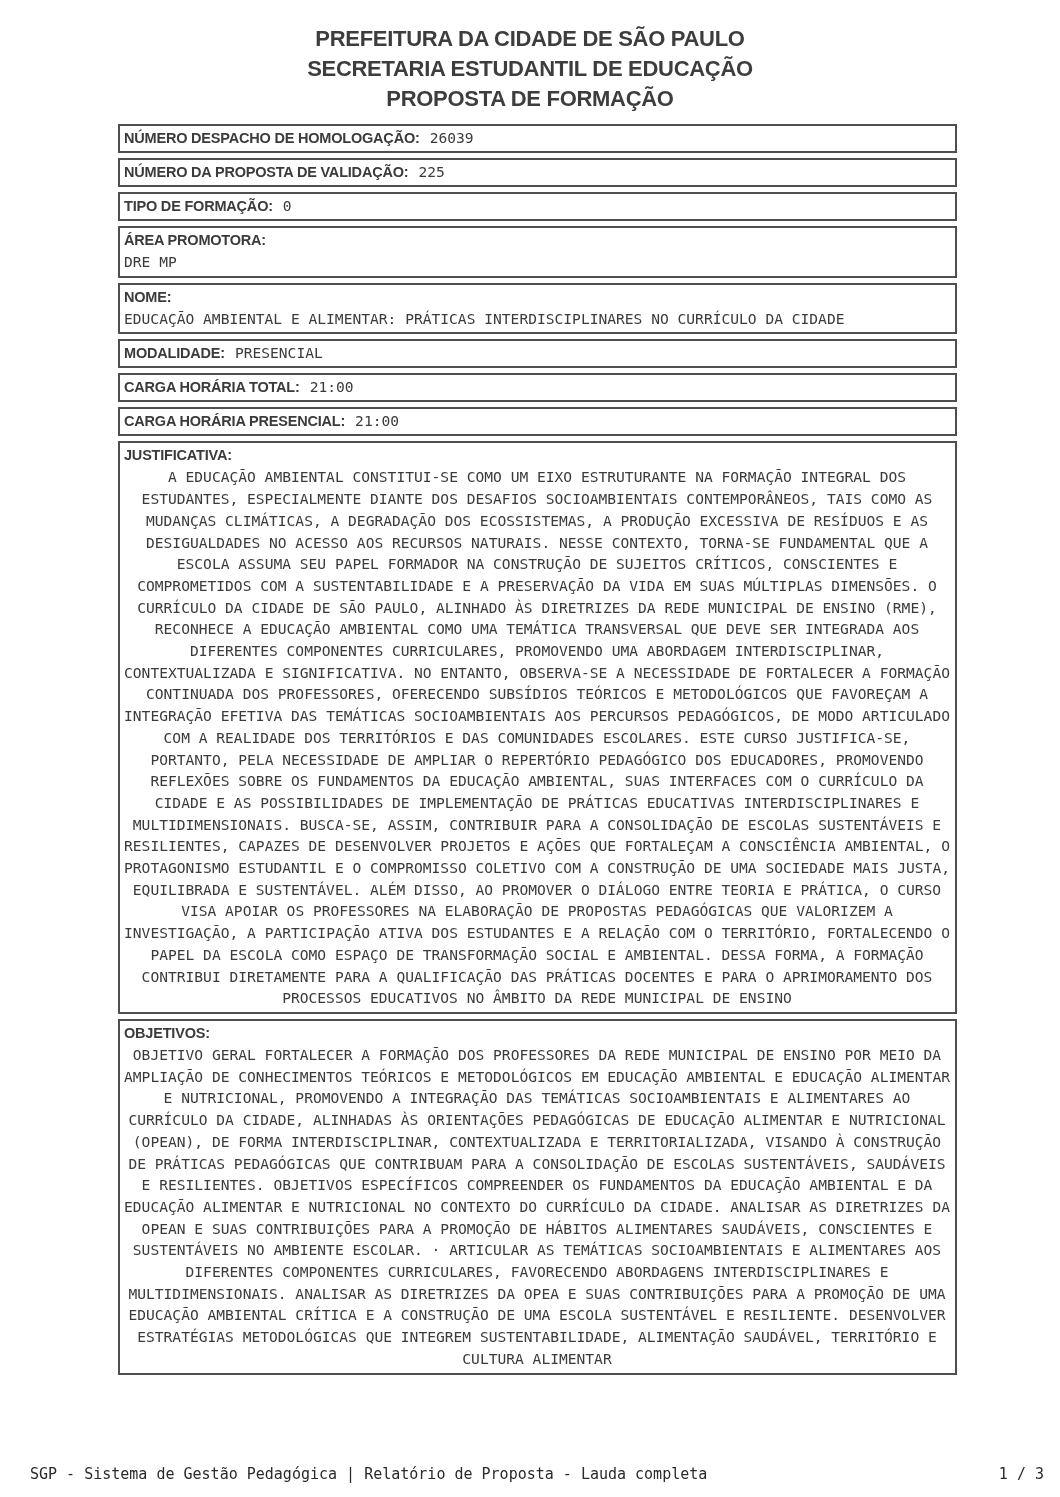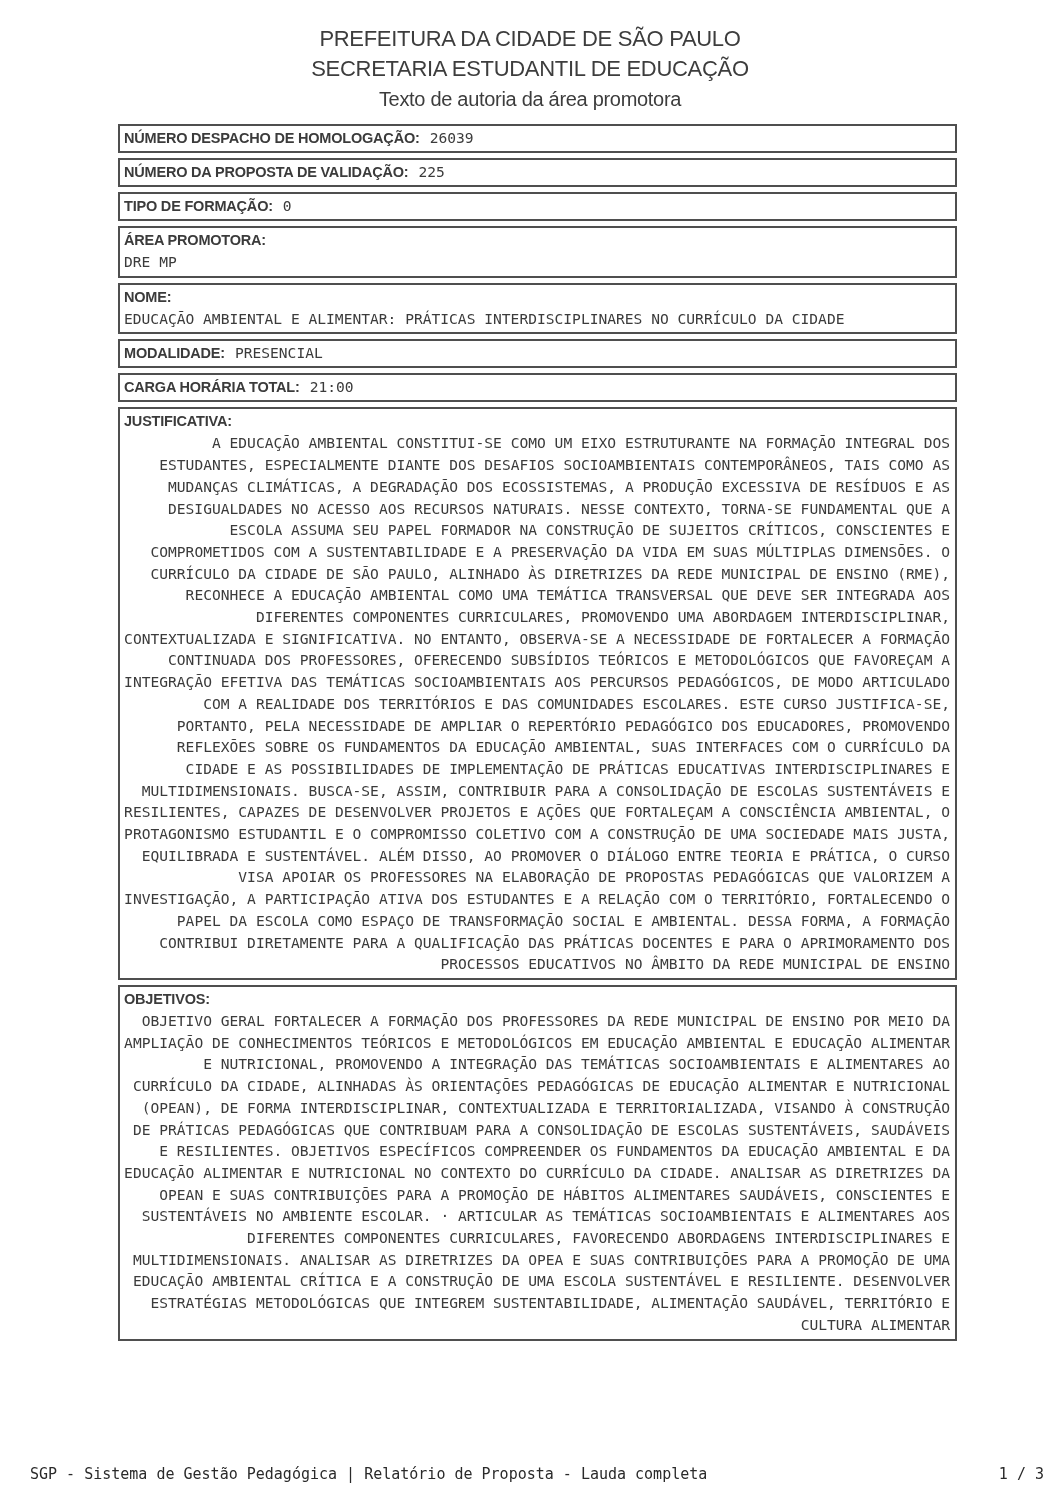--- a/index.html
+++ b/index.html
@@ -6,21 +6,21 @@
   body {
     width:1060px; height:1497px;
     background:#ffffff;
     font-family:"Liberation Sans", sans-serif;
     color:#3b3b3b;
     position:relative;
     overflow:hidden;
   }
   .header { text-align:center; padding-top:24px; }
   .header-line {
-    font-weight:normal;
+    font-weight:bold;
     font-size:22px;
     line-height:30px;
     color:#3d3d3d;
     letter-spacing:-0.3px;
   }
   .header-line.sub { font-size:20px; line-height:30px; }
 
   .content { margin:10px 103px 0 105px;padding-left:13px; }
 
   .box {
@@ -36,39 +36,39 @@
     color:#3b3b3b;
     letter-spacing:-0.2px;
   }
   .field-value {
     font-family:"DejaVu Sans Mono", monospace;
     font-size:14.6px;
     color:#3b3b3b;
   }
   .box.inline .field-value { margin-left:10px; line-height:20px; }
   .box.block .field-value { display:block; line-height:21.7px; margin-top:1px; }
-  .box.para  .field-value { display:block; line-height:21.7px; margin-top:1px; text-align:right; }
+  .box.para  .field-value { display:block; line-height:21.7px; margin-top:1px; text-align:center; }
 
   .footer {
     position:absolute;
     left:30px; right:16px; bottom:14px;
     display:flex;
     justify-content:space-between;
     font-family:"DejaVu Sans Mono", monospace;
     font-size:15px;
     color:#2a2a2a;
   }
 </style>
 </head>
 <body>
 
 <div class="header">
   <div class="header-line">PREFEITURA DA CIDADE DE SÃO PAULO</div>
   <div class="header-line">SECRETARIA ESTUDANTIL DE EDUCAÇÃO</div>
-  <div class="header-line sub">Texto de autoria da área promotora</div>
+  <div class="header-line">PROPOSTA DE FORMAÇÃO</div>
 </div>
 
 <div class="content">
 
   <div class="box inline">
     <span class="field-label">NÚMERO DESPACHO DE HOMOLOGAÇÃO:</span><span class="field-value">26039</span>
   </div>
 
   <div class="box inline">
     <span class="field-label">NÚMERO DA PROPOSTA DE VALIDAÇÃO:</span><span class="field-value">225</span>
@@ -89,20 +89,23 @@
   </div>
 
   <div class="box inline">
     <span class="field-label">MODALIDADE:</span><span class="field-value">PRESENCIAL</span>
   </div>
 
   <div class="box inline">
     <span class="field-label">CARGA HORÁRIA TOTAL:</span><span class="field-value">21:00</span>
   </div>
 
+  <div class="box inline">
+    <span class="field-label">CARGA HORÁRIA PRESENCIAL:</span><span class="field-value">21:00</span>
+  </div>
 
   <div class="box para">
     <span class="field-label">JUSTIFICATIVA:</span>
     <span class="field-value">A EDUCAÇÃO AMBIENTAL CONSTITUI-SE COMO UM EIXO ESTRUTURANTE NA FORMAÇÃO INTEGRAL DOS ESTUDANTES, ESPECIALMENTE DIANTE DOS DESAFIOS SOCIOAMBIENTAIS CONTEMPORÂNEOS, TAIS COMO AS MUDANÇAS CLIMÁTICAS, A DEGRADAÇÃO DOS ECOSSISTEMAS, A PRODUÇÃO EXCESSIVA DE RESÍDUOS E AS DESIGUALDADES NO ACESSO AOS RECURSOS NATURAIS. NESSE CONTEXTO, TORNA-SE FUNDAMENTAL QUE A ESCOLA ASSUMA SEU PAPEL FORMADOR NA CONSTRUÇÃO DE SUJEITOS CRÍTICOS, CONSCIENTES E COMPROMETIDOS COM A SUSTENTABILIDADE E A PRESERVAÇÃO DA VIDA EM SUAS MÚLTIPLAS DIMENSÕES. O CURRÍCULO DA CIDADE DE SÃO PAULO, ALINHADO ÀS DIRETRIZES DA REDE MUNICIPAL DE ENSINO (RME), RECONHECE A EDUCAÇÃO AMBIENTAL COMO UMA TEMÁTICA TRANSVERSAL QUE DEVE SER INTEGRADA AOS DIFERENTES COMPONENTES CURRICULARES, PROMOVENDO UMA ABORDAGEM INTERDISCIPLINAR, CONTEXTUALIZADA E SIGNIFICATIVA. NO ENTANTO, OBSERVA-SE A NECESSIDADE DE FORTALECER A FORMAÇÃO CONTINUADA DOS PROFESSORES, OFERECENDO SUBSÍDIOS TEÓRICOS E METODOLÓGICOS QUE FAVOREÇAM A INTEGRAÇÃO EFETIVA DAS TEMÁTICAS SOCIOAMBIENTAIS AOS PERCURSOS PEDAGÓGICOS, DE MODO ARTICULADO COM A REALIDADE DOS TERRITÓRIOS E DAS COMUNIDADES ESCOLARES. ESTE CURSO JUSTIFICA-SE, PORTANTO, PELA NECESSIDADE DE AMPLIAR O REPERTÓRIO PEDAGÓGICO DOS EDUCADORES, PROMOVENDO REFLEXÕES SOBRE OS FUNDAMENTOS DA EDUCAÇÃO AMBIENTAL, SUAS INTERFACES COM O CURRÍCULO DA CIDADE E AS POSSIBILIDADES DE IMPLEMENTAÇÃO DE PRÁTICAS EDUCATIVAS INTERDISCIPLINARES E MULTIDIMENSIONAIS. BUSCA-SE, ASSIM, CONTRIBUIR PARA A CONSOLIDAÇÃO DE ESCOLAS SUSTENTÁVEIS E RESILIENTES, CAPAZES DE DESENVOLVER PROJETOS E AÇÕES QUE FORTALEÇAM A CONSCIÊNCIA AMBIENTAL, O PROTAGONISMO ESTUDANTIL E O COMPROMISSO COLETIVO COM A CONSTRUÇÃO DE UMA SOCIEDADE MAIS JUSTA, EQUILIBRADA E SUSTENTÁVEL. ALÉM DISSO, AO PROMOVER O DIÁLOGO ENTRE TEORIA E PRÁTICA, O CURSO VISA APOIAR OS PROFESSORES NA ELABORAÇÃO DE PROPOSTAS PEDAGÓGICAS QUE VALORIZEM A INVESTIGAÇÃO, A PARTICIPAÇÃO ATIVA DOS ESTUDANTES E A RELAÇÃO COM O TERRITÓRIO, FORTALECENDO O PAPEL DA ESCOLA COMO ESPAÇO DE TRANSFORMAÇÃO SOCIAL E AMBIENTAL. DESSA FORMA, A FORMAÇÃO CONTRIBUI DIRETAMENTE PARA A QUALIFICAÇÃO DAS PRÁTICAS DOCENTES E PARA O APRIMORAMENTO DOS PROCESSOS EDUCATIVOS NO ÂMBITO DA REDE MUNICIPAL DE ENSINO</span>
   </div>
 
   <div class="box para">
     <span class="field-label">OBJETIVOS:</span>
     <span class="field-value">OBJETIVO GERAL FORTALECER A FORMAÇÃO DOS PROFESSORES DA REDE MUNICIPAL DE ENSINO POR MEIO DA AMPLIAÇÃO DE CONHECIMENTOS TEÓRICOS E METODOLÓGICOS EM EDUCAÇÃO AMBIENTAL E EDUCAÇÃO ALIMENTAR E NUTRICIONAL, PROMOVENDO A INTEGRAÇÃO DAS TEMÁTICAS SOCIOAMBIENTAIS E ALIMENTARES AO CURRÍCULO DA CIDADE, ALINHADAS ÀS ORIENTAÇÕES PEDAGÓGICAS DE EDUCAÇÃO ALIMENTAR E NUTRICIONAL (OPEAN), DE FORMA INTERDISCIPLINAR, CONTEXTUALIZADA E TERRITORIALIZADA, VISANDO À CONSTRUÇÃO DE PRÁTICAS PEDAGÓGICAS QUE CONTRIBUAM PARA A CONSOLIDAÇÃO DE ESCOLAS SUSTENTÁVEIS, SAUDÁVEIS E RESILIENTES. OBJETIVOS ESPECÍFICOS COMPREENDER OS FUNDAMENTOS DA EDUCAÇÃO AMBIENTAL E DA EDUCAÇÃO ALIMENTAR E NUTRICIONAL NO CONTEXTO DO CURRÍCULO DA CIDADE. ANALISAR AS DIRETRIZES DA OPEAN E SUAS CONTRIBUIÇÕES PARA A PROMOÇÃO DE HÁBITOS ALIMENTARES SAUDÁVEIS, CONSCIENTES E SUSTENTÁVEIS NO AMBIENTE ESCOLAR. · ARTICULAR AS TEMÁTICAS SOCIOAMBIENTAIS E ALIMENTARES AOS DIFERENTES COMPONENTES CURRICULARES, FAVORECENDO ABORDAGENS INTERDISCIPLINARES E MULTIDIMENSIONAIS. ANALISAR AS DIRETRIZES DA OPEA E SUAS CONTRIBUIÇÕES PARA A PROMOÇÃO DE UMA EDUCAÇÃO AMBIENTAL CRÍTICA E A CONSTRUÇÃO DE UMA ESCOLA SUSTENTÁVEL E RESILIENTE. DESENVOLVER ESTRATÉGIAS METODOLÓGICAS QUE INTEGREM SUSTENTABILIDADE, ALIMENTAÇÃO SAUDÁVEL, TERRITÓRIO E CULTURA ALIMENTAR</span>
   </div>

